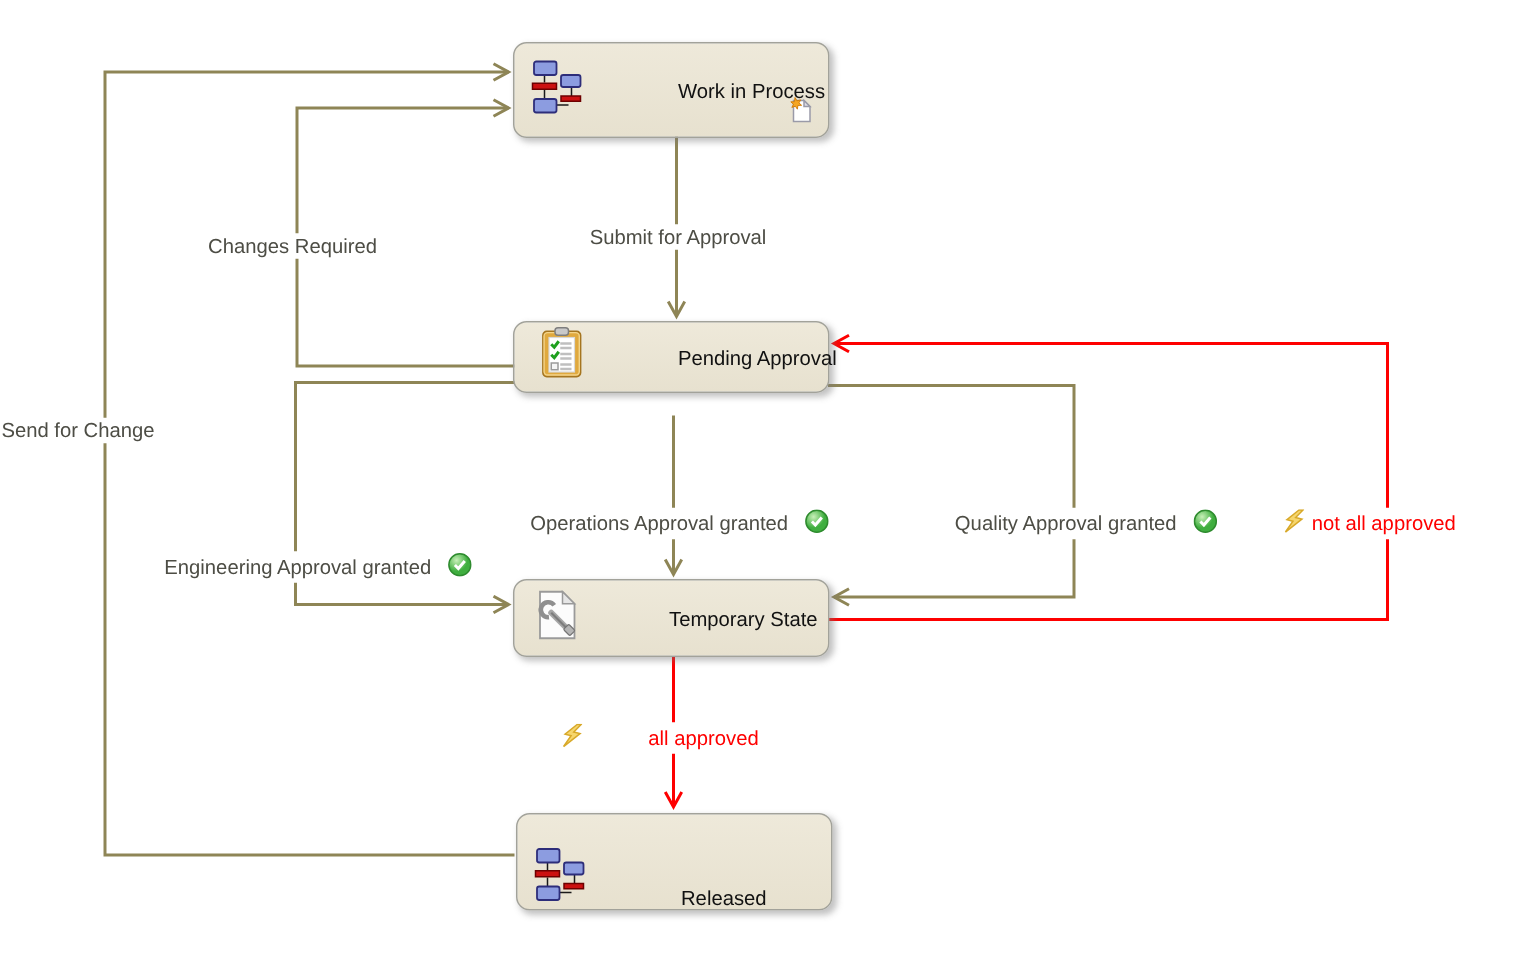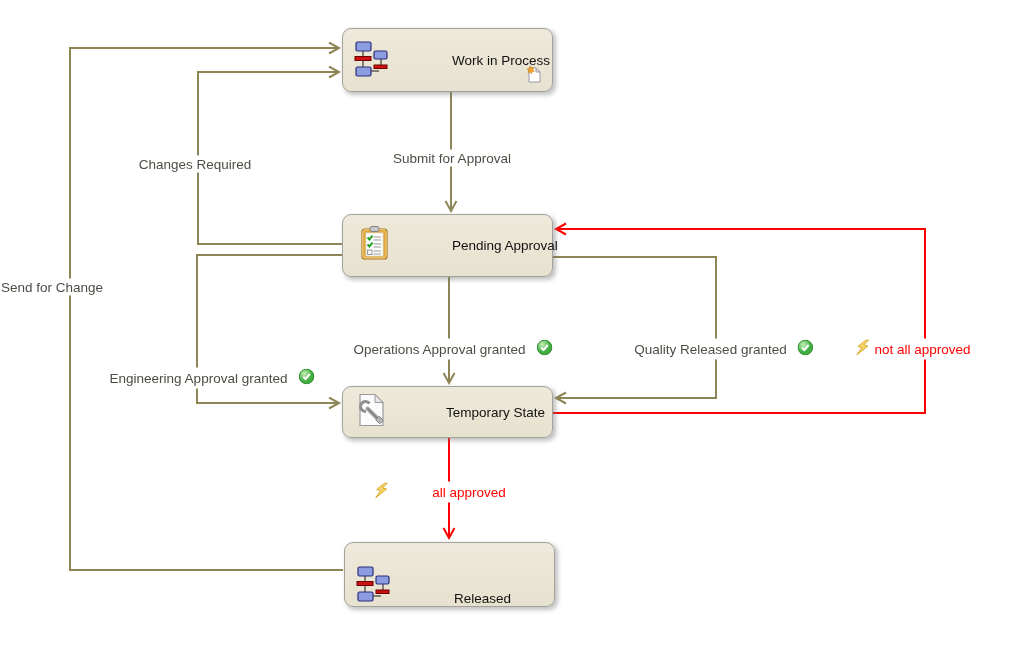--- a/index.html
+++ b/index.html
@@ -73,21 +73,21 @@
     <span class="state-label">Work in Process</span>
     <span class="badge">
       <svg width="17" height="19" viewBox="0 0 17 19">
         <path d="M4,3 h7 l4,4 v10 h-11 z" fill="#ffffff" stroke="#9a9aa8" stroke-width="1"></path>
         <path d="M11,3 l4,4 h-4 z" fill="#dcdce6" stroke="#9a9aa8" stroke-width="1"></path>
         <path d="M5,1 L6.3,3.2 L8.8,2.6 L7.6,4.6 L9.4,6.2 L6.9,6.3 L6.6,8.8 L5.2,6.8 L2.9,7.6 L4,5.5 L2.2,3.9 L4.7,3.8 Z" fill="#f5a623" stroke="#d07800" stroke-width="0.6"></path>
       </svg>
     </span>
   </div>
 
-  <div class="state-box" style="left:342px;top:214px;height:63px;">
+  <div class="state-box" style="left:342px;top:214px;height:48px;">
     <span class="bicon" style="margin-left:4px;margin-right:18px;">
       <svg width="34" height="37" viewBox="0 0 34 37">
         <rect x="5" y="4" width="25" height="30" rx="2.5" fill="#e0a93e" stroke="#a5751f" stroke-width="1.2"></rect>
         <rect x="5" y="4" width="25" height="30" rx="2.5" fill="none" stroke="#f3d48a" stroke-width="1" transform="translate(1,1) scale(0.94)"></rect>
         <rect x="13" y="1.5" width="9" height="5" rx="2" fill="#c9c9c9" stroke="#7e7e7e" stroke-width="1"></rect>
         <rect x="9" y="8" width="17" height="23" fill="#ffffff" stroke="#d8d8d8" stroke-width="0.8"></rect>
         <g stroke="#bfbfbf" stroke-width="1.6">
           <line x1="16.5" y1="12" x2="24" y2="12"></line>
             <line x1="16.5" y1="15" x2="24" y2="15"></line>
           <line x1="16.5" y1="19" x2="24" y2="19"></line>
@@ -172,21 +172,21 @@
     <span>Operations Approval granted</span>
     <span>
       <svg width="16" height="16" viewBox="0 0 16 16">
         <circle cx="8" cy="8" r="7.3" fill="url(#gc1)" stroke="#2e8b2e" stroke-width="1"></circle>
         <path d="M4.7,8.2 l2.3,2.3 l4.3,-5" fill="none" stroke="#ffffff" stroke-width="2"></path>
       </svg>
     </span>
   </div>
 
   <div class="tlabel" style="left:724px;top:349px;">
-    <span>Quality Released granted</span>
+    <span>Quality Approval granted</span>
     <span>
       <svg width="16" height="16" viewBox="0 0 16 16">
         <circle cx="8" cy="8" r="7.3" fill="url(#gc1)" stroke="#2e8b2e" stroke-width="1"></circle>
         <path d="M4.7,8.2 l2.3,2.3 l4.3,-5" fill="none" stroke="#ffffff" stroke-width="2"></path>
       </svg>
     </span>
   </div>
 
   <div class="tlabel red" style="left:913px;top:349px;">
     <span>

